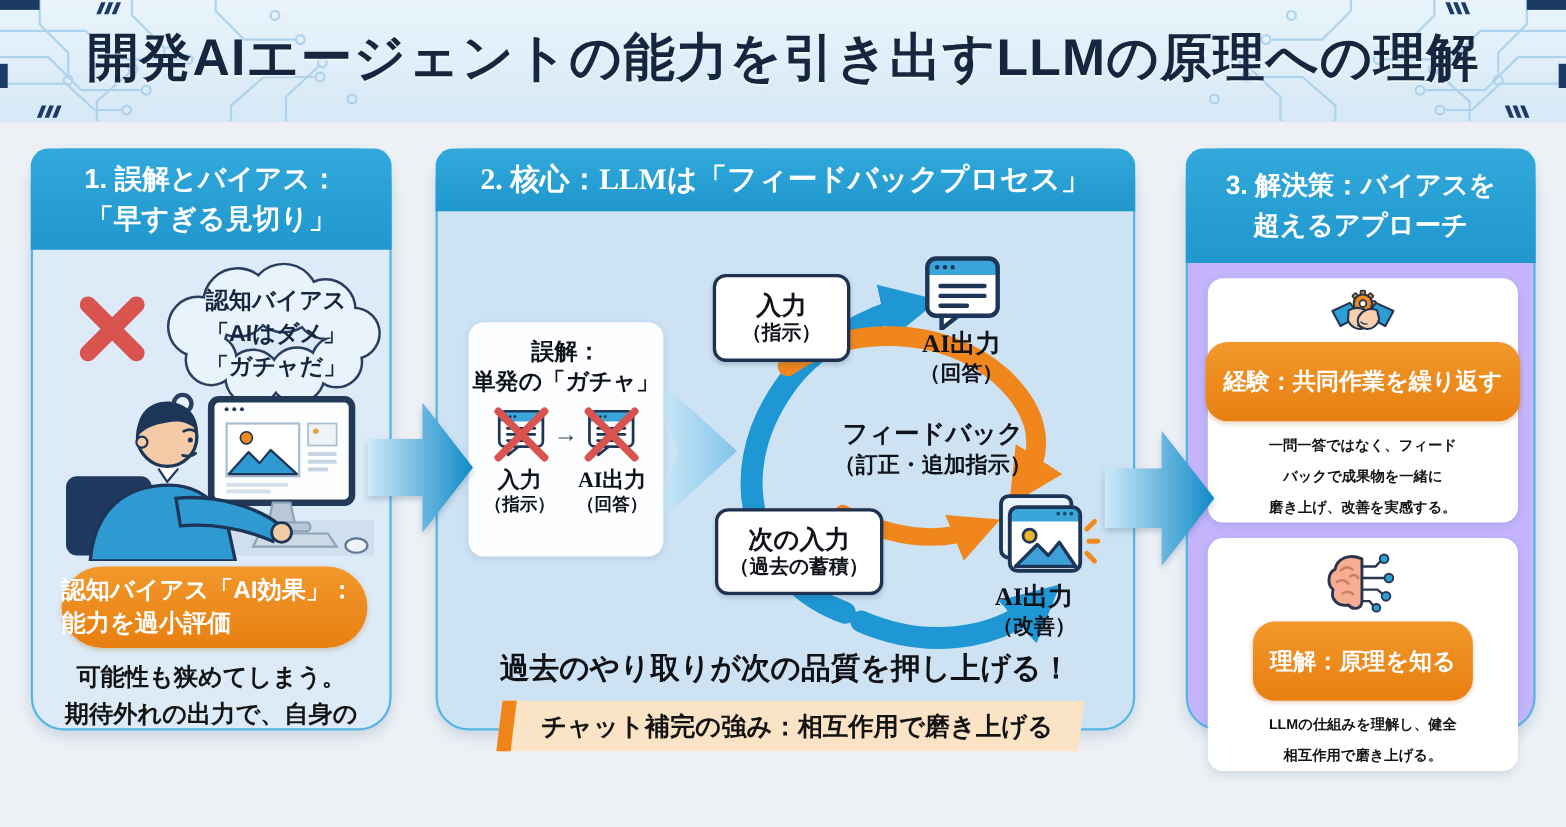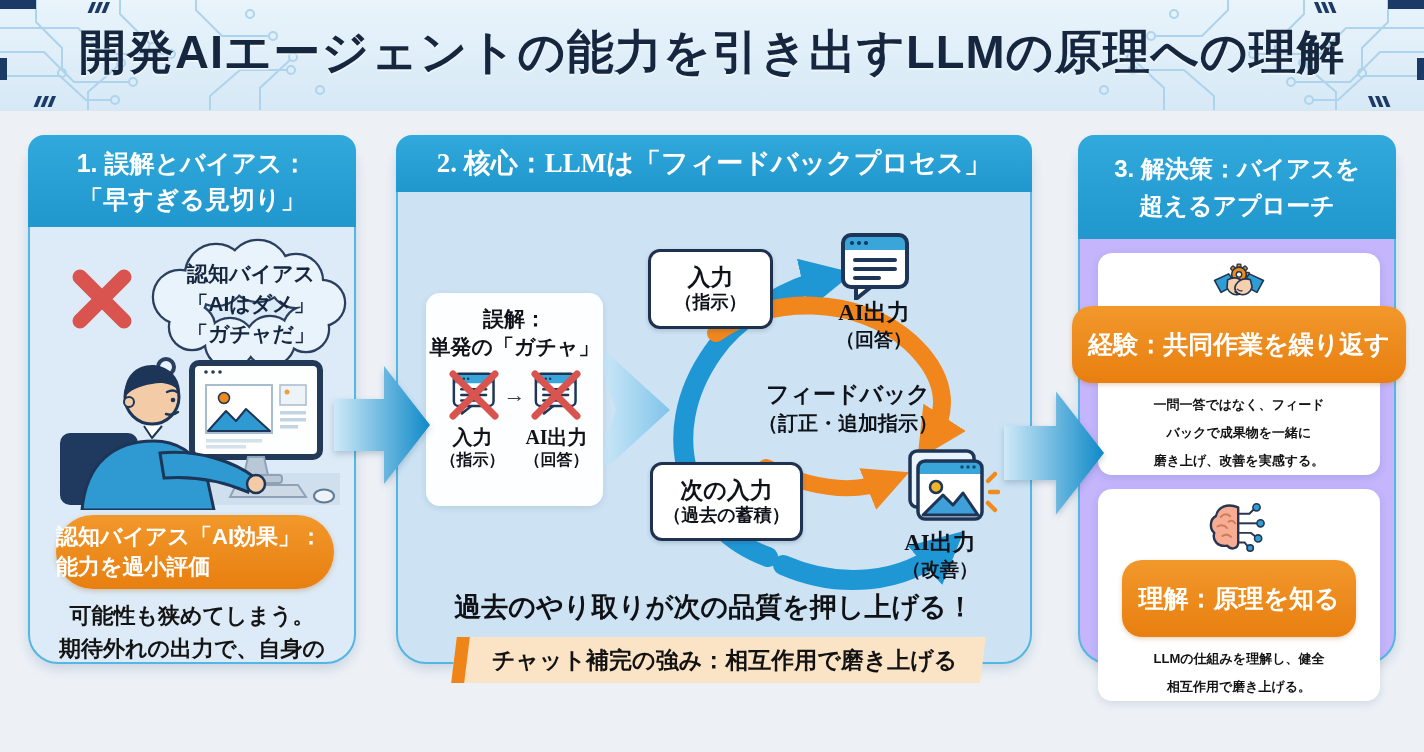--- a/index.html
+++ b/index.html
@@ -99,21 +99,21 @@
   
   .p3-card{
     position:absolute;left:18px;width:282px;background:#fff;border-radius:14px;
     box-shadow:0 3px 8px rgba(50,80,110,.14);
     display:flex;flex-direction:column;align-items:center;
   }
   .card1{top:116px;height:222px;}
   .card2{top:352px;height:212px;}
   .p3-badge{
     background:linear-gradient(#f2982b,#e87f10);border-radius:20px;
-    color:#fff;font-weight:800;font-size:25px;padding:22px 16px;white-space:nowrap;
+    color:#fff;font-weight:800;font-size:21px;padding:22px 16px;white-space:nowrap;
     box-shadow:0 2px 4px rgba(160,90,10,.25);
   }
   .p3-text{font-size:13px;font-weight:800;color:#131313;line-height:28px;text-align:center;margin-top:8px;}
   
   .big-arrow{position:absolute;z-index:6;filter:drop-shadow(0 3px 3px rgba(30,70,110,.25));}
 </style>
 </head>
 <body>
 
 <div class="stage">

